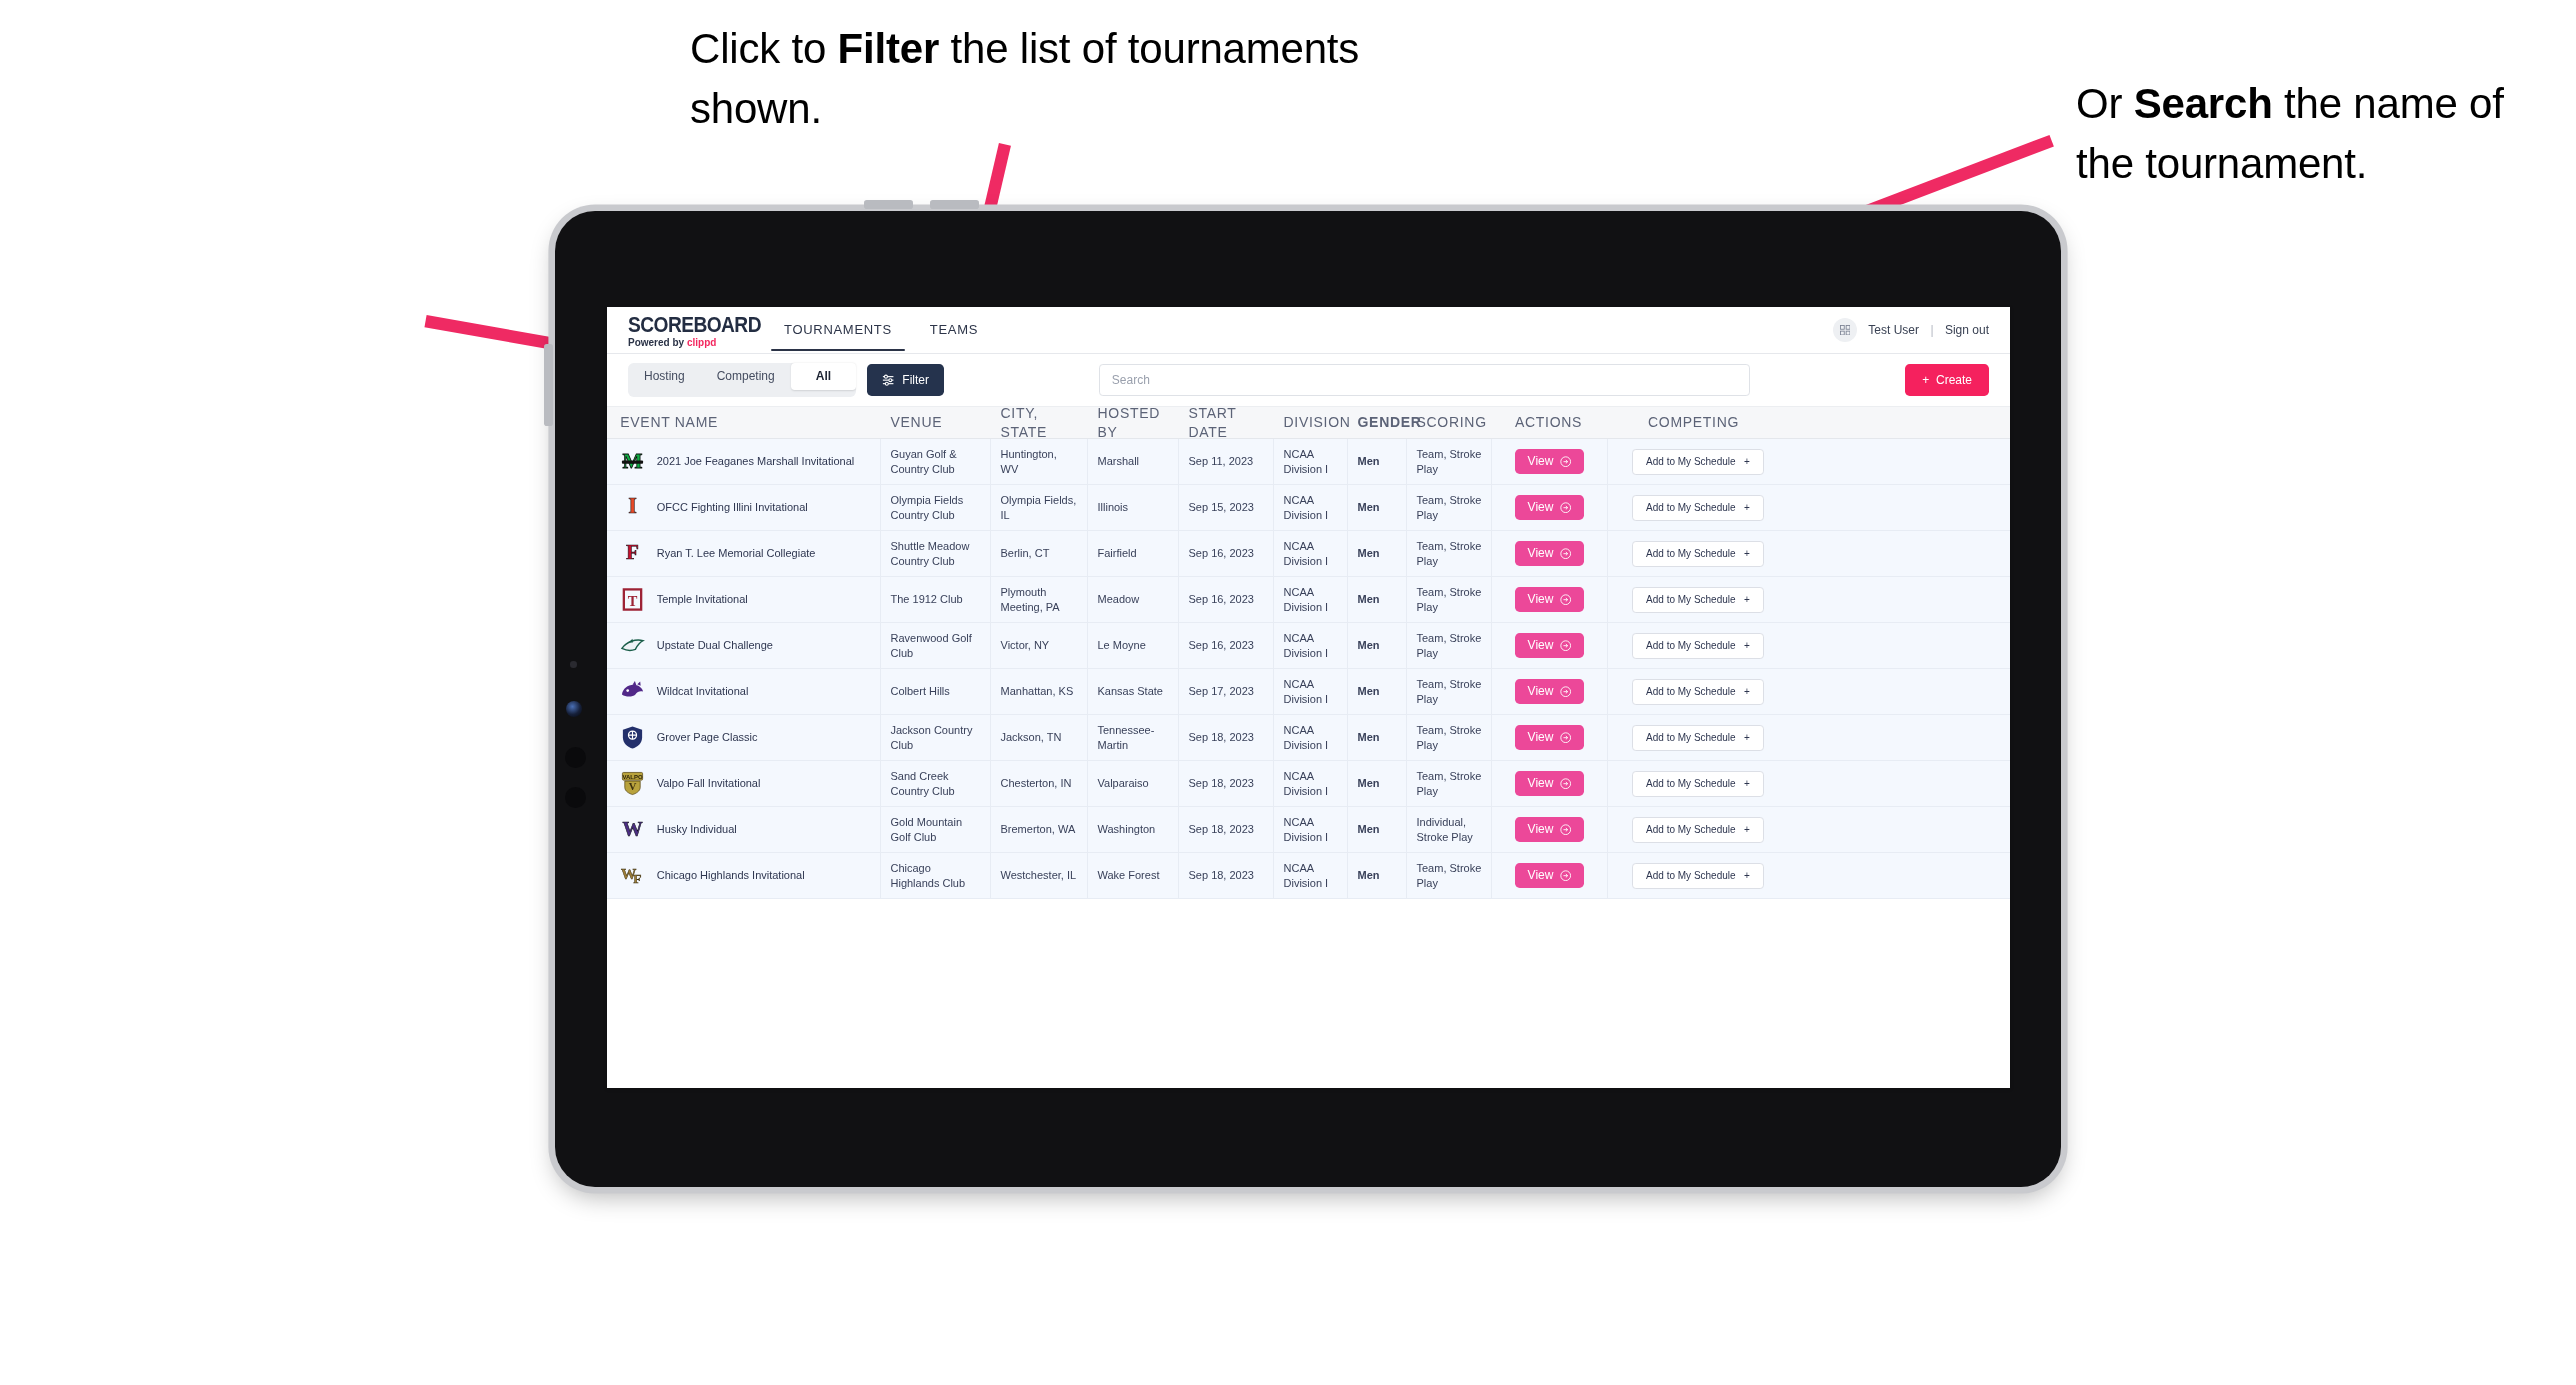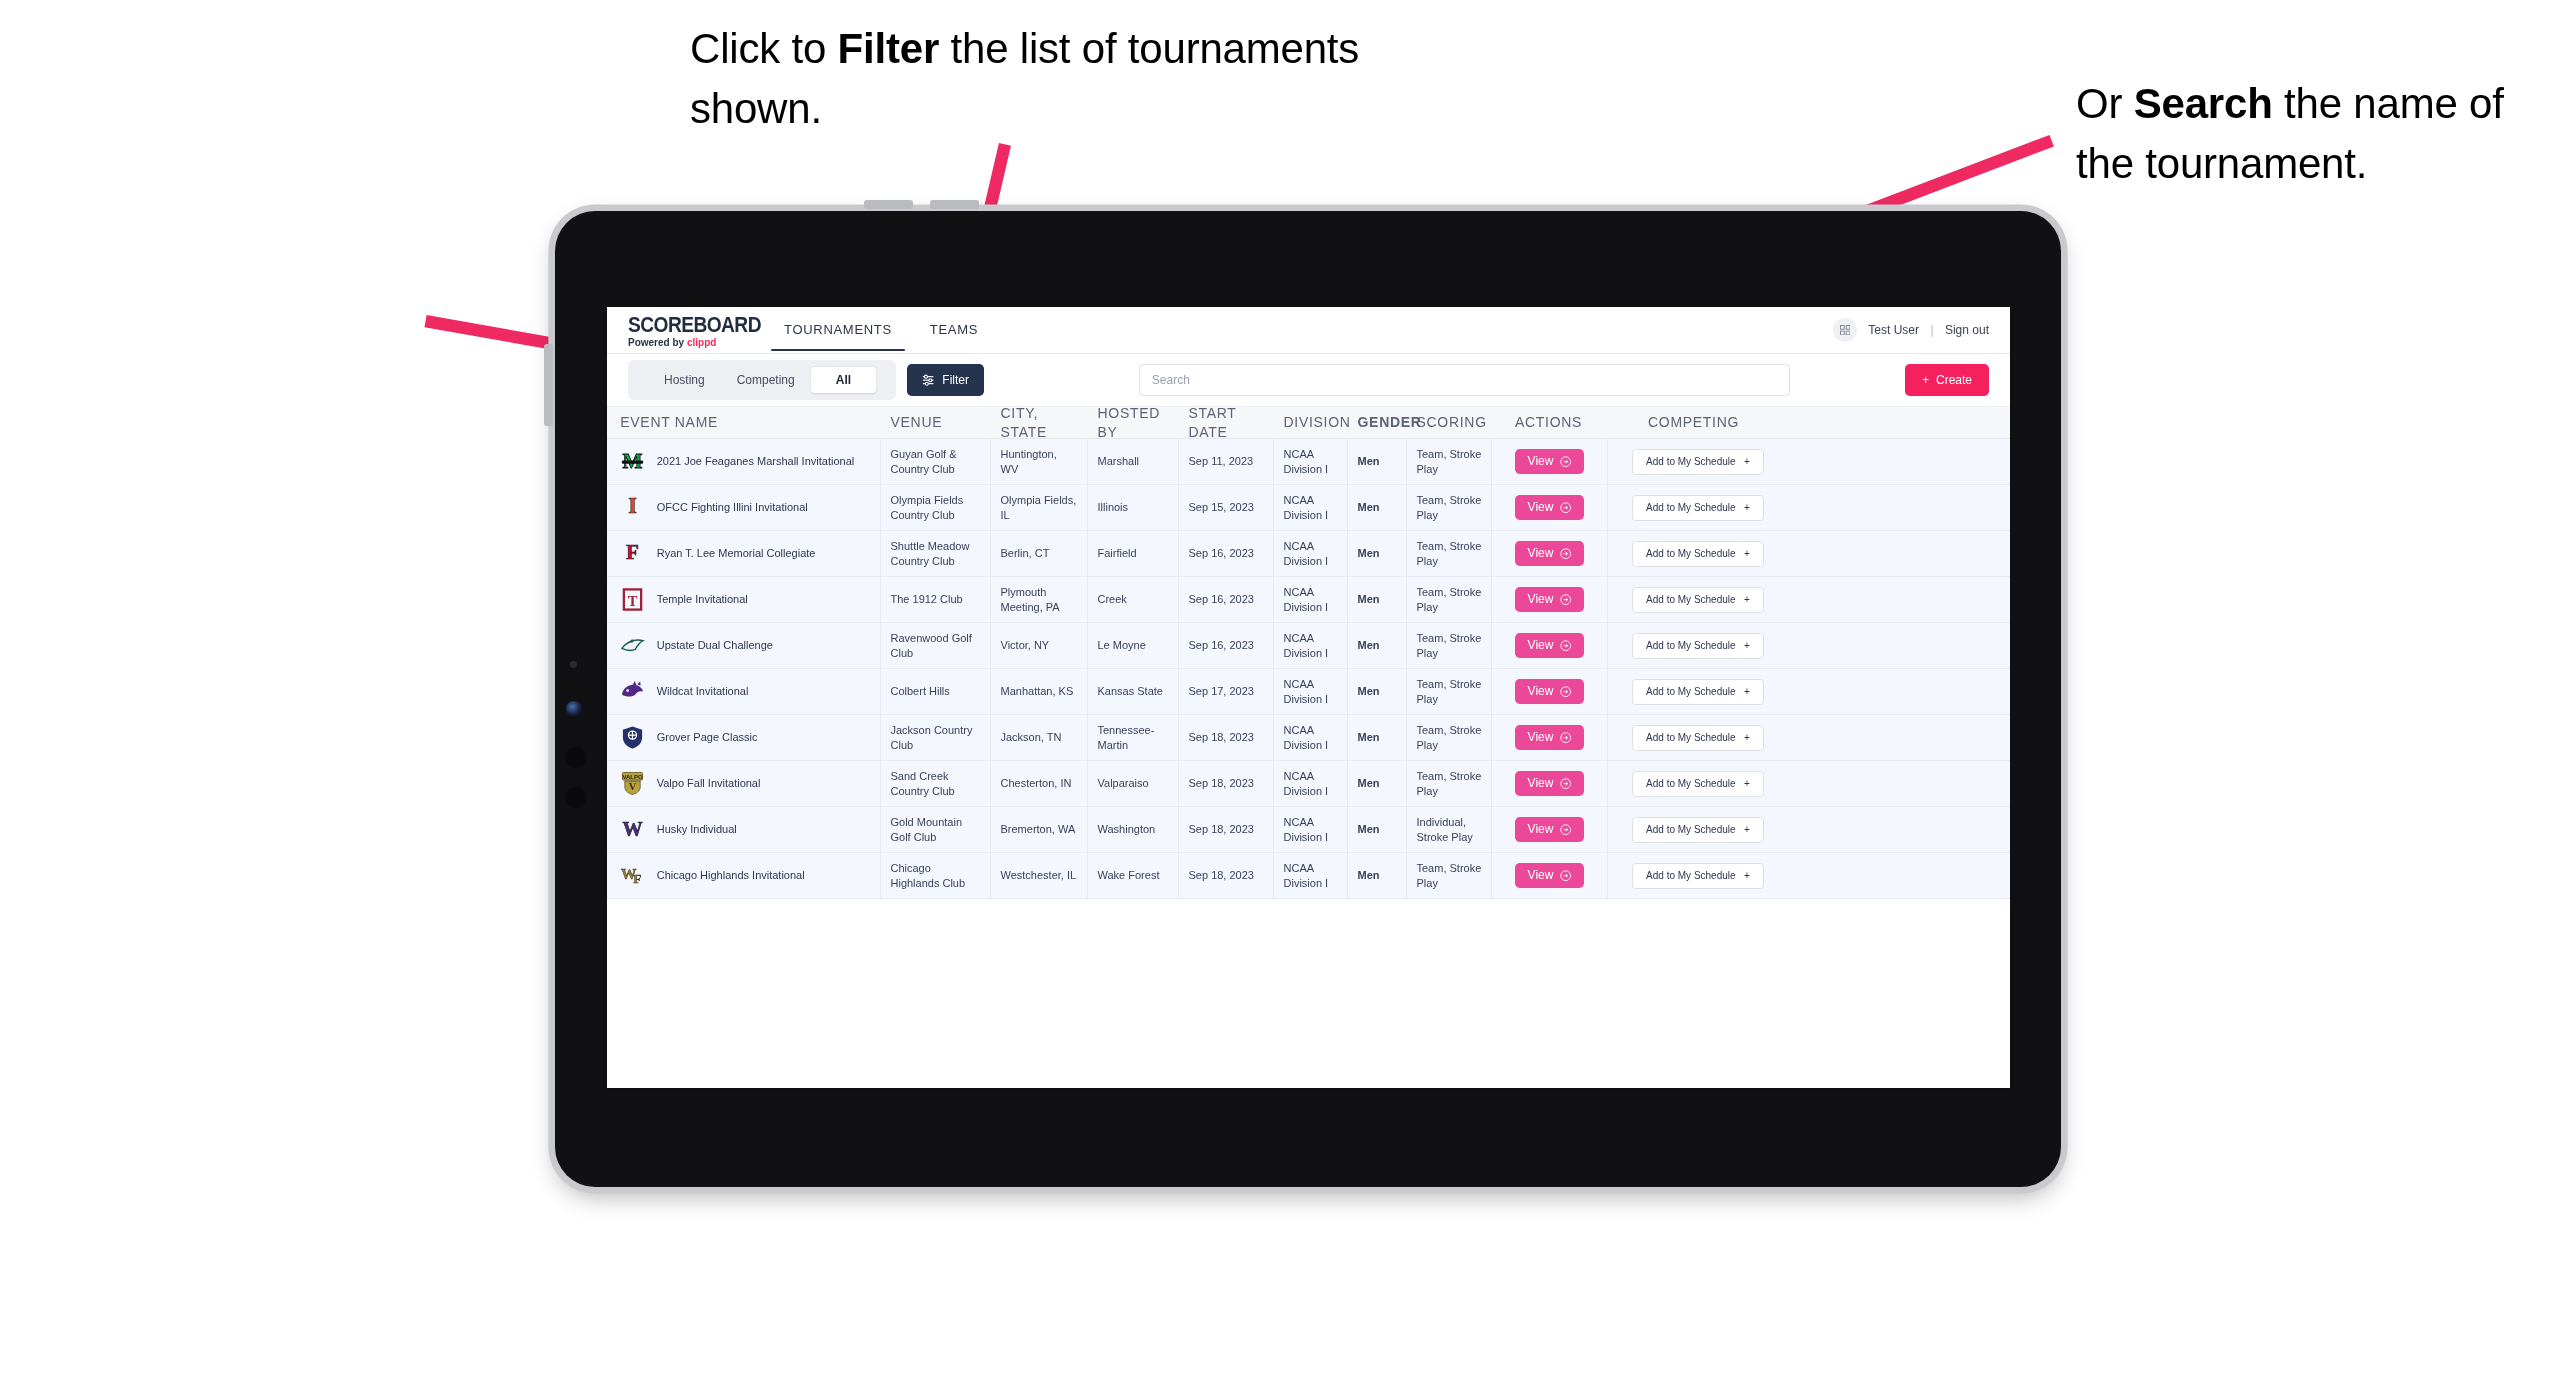--- a/index.html
+++ b/index.html
@@ -96,22 +96,22 @@
   }
   #user-area .sep { color:#b6bac4; }
   #user-area .link { cursor:pointer; }
 
   
   #toolbar {
     height: 53px; background:#fff; display:flex; align-items:center;
     padding: 0 21px; gap: 11.4px; border-bottom:0.9px solid #eceef1;
   }
   #segmented {
-    display:flex; align-items:center; background:#edeff2;
-    border-radius:5.7px; padding: 20px; height: 34px;
+    display:flex; background:#edeff2;
+    border-radius:5.7px; padding: 0; height: 34px;
   }
   .seg {
     font-size: 12px; color:#454d60; padding: 0 16px;
     height: 26.6px; display:flex; align-items:center; border-radius:3.8px; cursor:pointer;
   }
   .seg.active { background:#fff; color:#1d2433; font-weight:600;
     box-shadow: 0 0.9px 1.9px rgba(0,0,0,0.12); padding: 0 25px; }
   #filter-btn {
     height: 32px; background:#25334d; color:#fff; border-radius:4.7px;
     display:flex; align-items:center; gap:7.6px; padding: 0 15px;
@@ -381,21 +381,21 @@
       <span class="logo">
                   <svg width="25" height="25" viewBox="0 0 26 26" style="font-size:11.5px">
         <rect x="4" y="2.5" width="18" height="21" fill="none" stroke="#9d2235" stroke-width="2.4"></rect>
         <text x="13" y="19.5" text-anchor="middle" font-family="Liberation Serif, serif" font-weight="bold" font-size="15" fill="#9d2235">T</text>
       </svg>
                 </span>
       <span class="ename">Temple Invitational</span>
     </div>
     <div class="cell c-venue">The 1912 Club</div>
     <div class="cell c-city">Plymouth Meeting, PA</div>
-    <div class="cell c-host">Creek</div>
+    <div class="cell c-host">Meadow</div>
     <div class="cell c-date">Sep 16, 2023</div>
     <div class="cell c-div">NCAA Division I</div>
     <div class="cell c-gender">Men</div>
     <div class="cell c-scoring">Team, Stroke Play</div>
     <div class="cell c-actions">
       <div class="btn-view">
         <span>View</span>
         <svg width="11.4" height="11.4" viewBox="0 0 14 14">
           <circle cx="7" cy="7" r="6" fill="none" stroke="#fff" stroke-width="1.1"></circle>
           <path d="M4.3 7 H9.3 M7.2 4.9 L9.4 7 L7.2 9.1" fill="none" stroke="#fff" stroke-width="1.1"></path>

